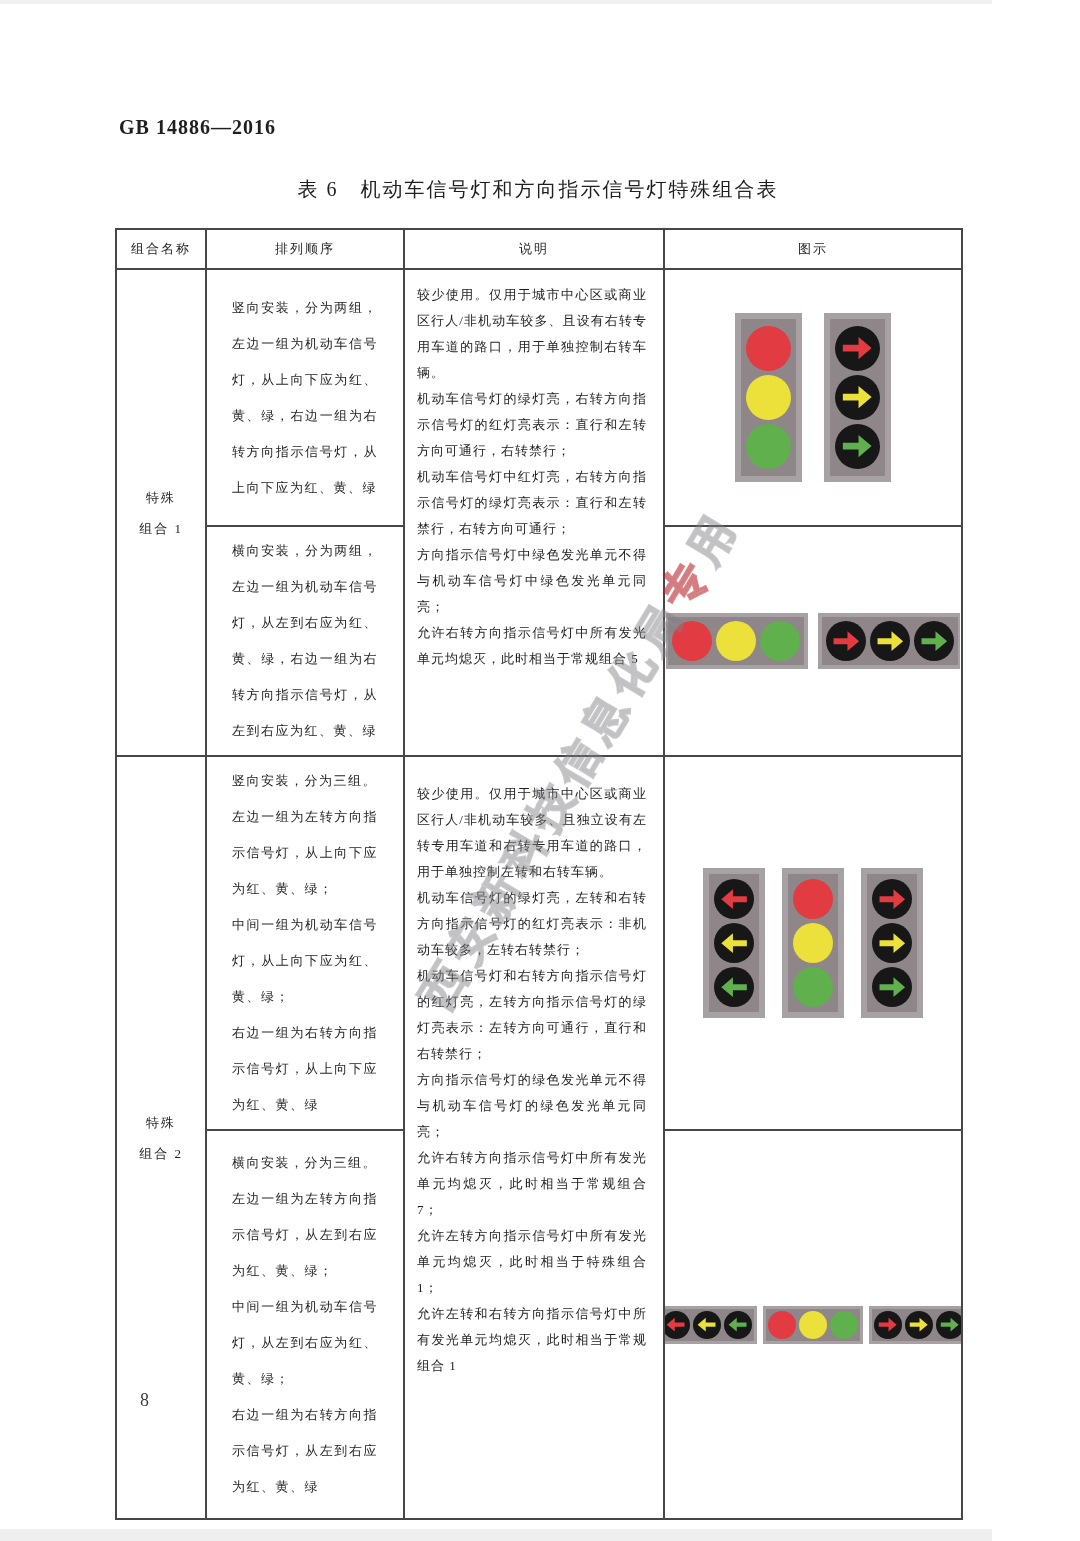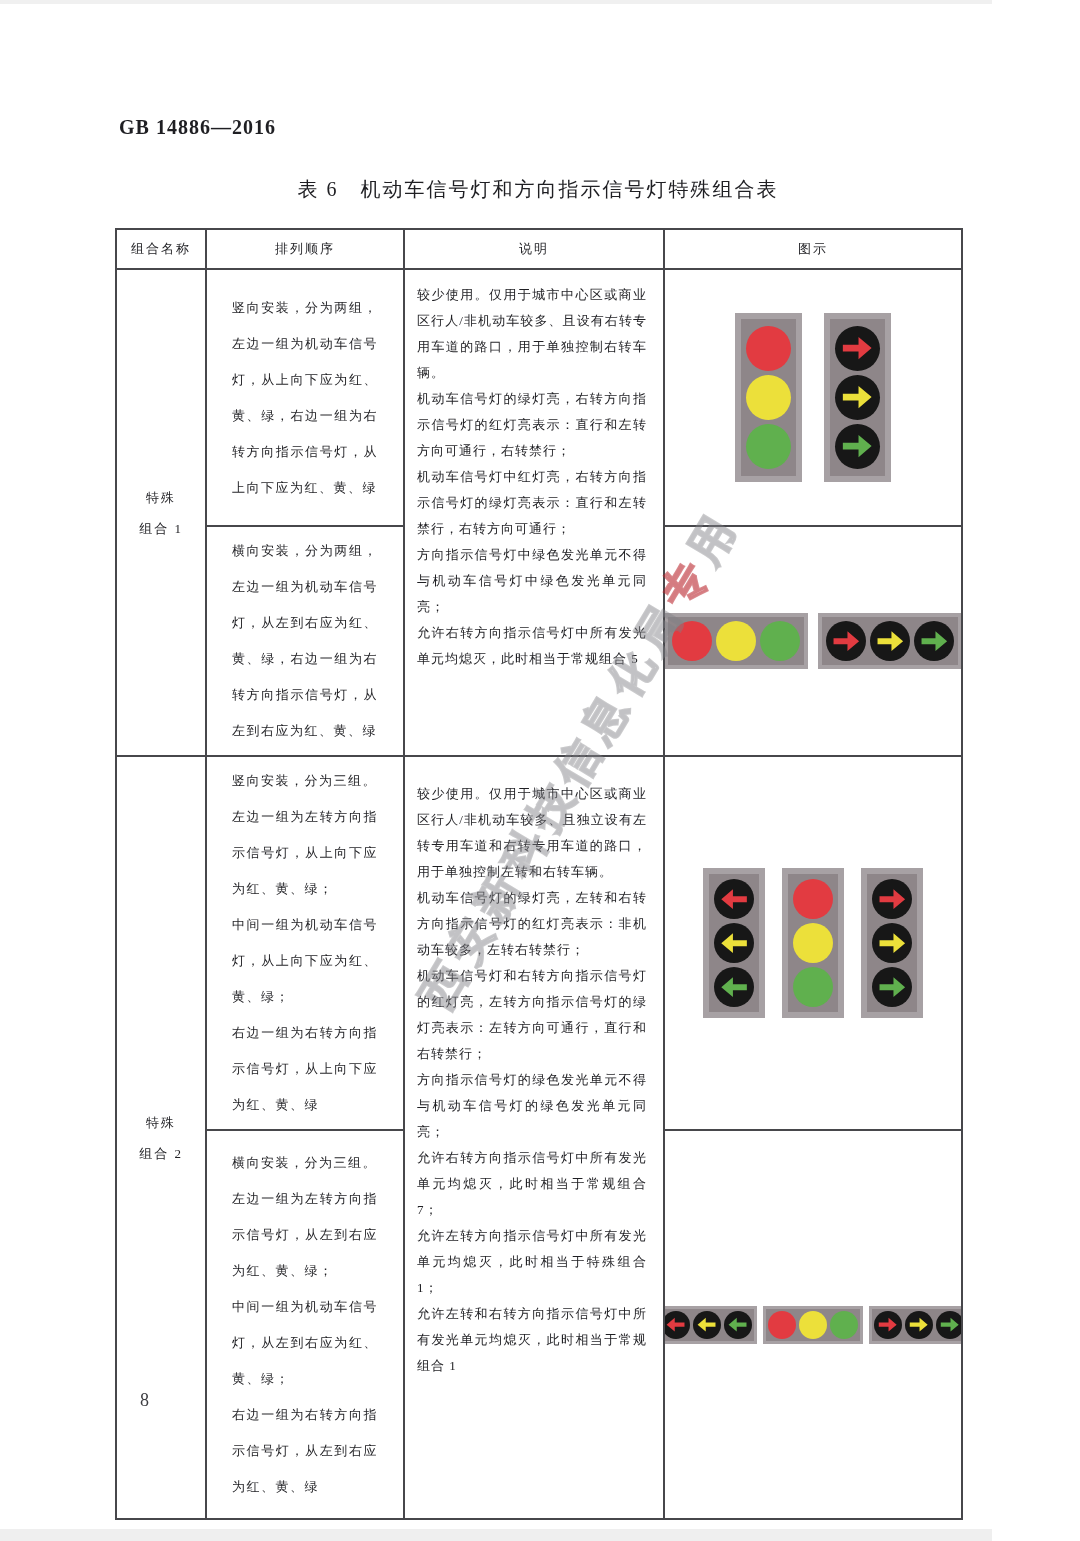--- a/index.html
+++ b/index.html
@@ -51,21 +51,21 @@
   }
   td.desc-cell{
     vertical-align:top;padding:12px 16px 6px 12px;
     text-align:justify;line-height:26px;letter-spacing:1px;
   }
   td.desc-cell.desc-2{padding-top:24px;}
   td.fig-cell{vertical-align:middle;padding:0;}
   .para{margin:0;}
 
   .h-r1a td{height:243px;}
-  .h-r1b td{height:195px;}
+  .h-r1b td{height:195px;border-radius:27px;}
   .h-r2a td{height:310px;}
   .h-r2b td{height:375px;}
 
   
   .fig{display:flex;align-items:center;justify-content:center;}
   .tl{background:var(--housing,#a7a1a4);display:inline-flex;}
   .tl-inner{background:var(--housing-inner,#8e8689);display:flex;align-items:center;justify-content:center;}
   .tl-v .tl-inner{flex-direction:column;}
   .tl-h .tl-inner{flex-direction:row;}
   .lamp{border-radius:50%;flex:0 0 auto;display:flex;align-items:center;justify-content:center;}

